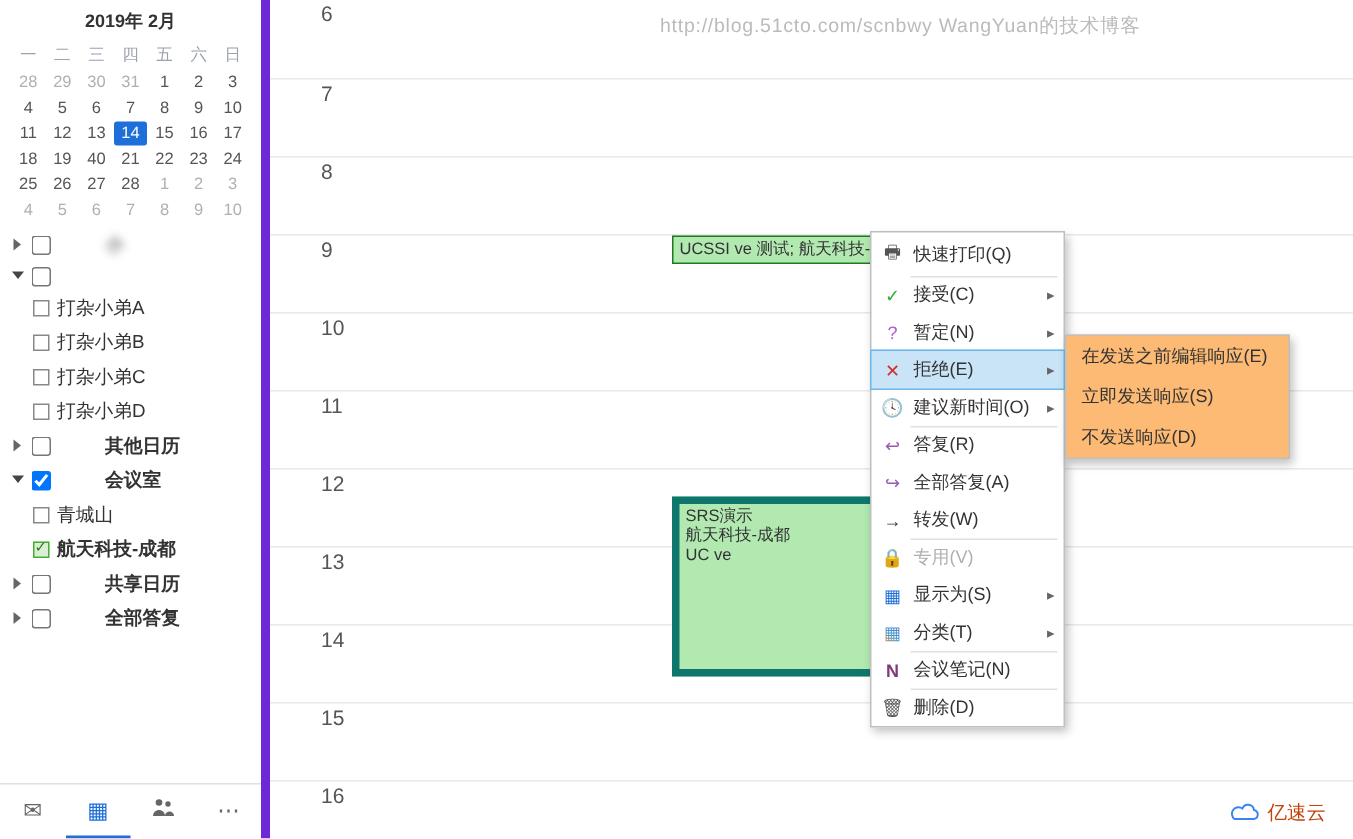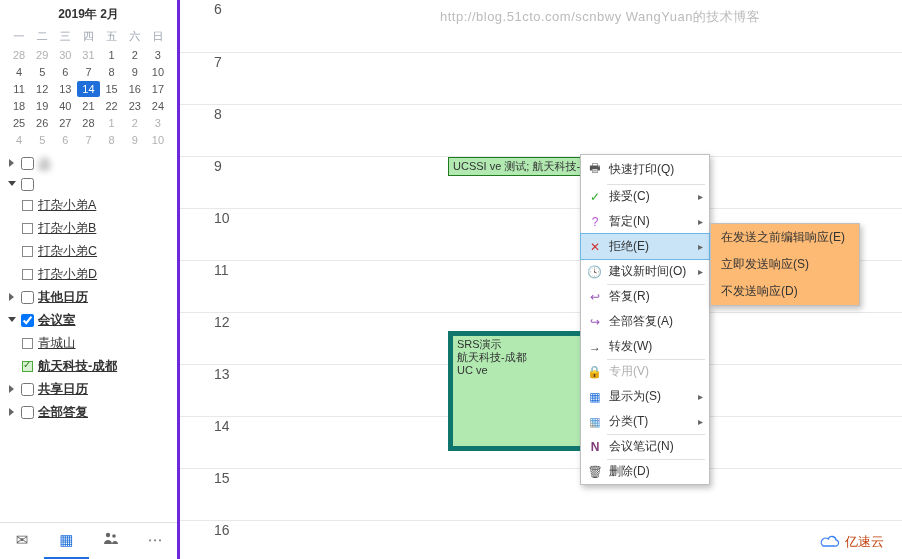--- a/index.html
+++ b/index.html
@@ -1,34 +1,34 @@
 <!DOCTYPE html>
 <html><head>
 <meta charset="utf-8">
 <style>
 * { box-sizing: border-box; margin: 0; padding: 0; font-family: "Microsoft YaHei", "Segoe UI", sans-serif; }
 body { width: 902px; height: 559px; overflow: hidden; background: #fff; position: relative; color: #333; }
 .watermark { position: absolute; top: 8px; left: 440px; font-size: 13px; color: #bbb; z-index: 5; letter-spacing: 0.5px; }
 .logo { position: absolute; right: 18px; bottom: 8px; font-size: 13px; color: #c2410c; display: flex; align-items: center; gap: 4px; }
-.sidebar { position: absolute; left: 0; top: 0; width: 180px; height: 100%; border-right: 3px solid #6d28d9; background: #fff; display: flex; flex-direction: column; }
+.sidebar { position: absolute; left: 0; top: 0; width: 180px; height: 100%; border-right: 6px solid #6d28d9; background: #fff; display: flex; flex-direction: column; }
 .mini-cal { padding: 6px 8px 0 8px; }
 .mini-cal-title { text-align: center; font-size: 12px; font-weight: 600; margin-bottom: 4px; }
 .mini-cal-grid { display: grid; grid-template-columns: repeat(7, 1fr); gap: 1px; font-size: 11px; text-align: center; }
 .mini-cal-grid span { padding: 2px 0; color: #555; }
 .mini-cal-grid .dow { color: #9ca3af; }
 .mini-cal-grid .gray { color: #b0b0b0; }
 .mini-cal-grid .today { background: #1e6fd9; color: #fff; border-radius: 2px; }
-.cal-list { flex: 1; overflow: auto; padding: 4px 4px 0 4px; font-size: 12.5px; text-decoration: underline; }
+.cal-list { flex: 1; overflow: auto; padding: 4px 4px 0 4px; font-size: 12.5px; }
 .cal-group { display: flex; align-items: center; padding: 3px 4px; cursor: pointer; }
 .cal-group .arrow { width: 10px; height: 10px; display: inline-block; margin-right: 3px; }
 .cal-group .arrow::before { content: ""; display: block; width: 0; height: 0; border-style: solid; }
 .cal-group .arrow.collapsed::before { border-width: 4px 0 4px 5px; border-color: transparent transparent transparent #666; margin-left: 1px; }
 .cal-group .arrow.expanded::before { border-width: 5px 4px 0 4px; border-color: #444 transparent transparent transparent; margin-top: 1px; }
 .cal-group input { margin-right: 4px; width: 13px; height: 13px; }
-.cal-group .lbl { flex: 1; }
+.cal-group .lbl { flex: 1; margin-left: 32px; }
 .cal-item { display: flex; align-items: center; padding: 3px 4px 3px 18px; }
 .cal-item .chip { width: 11px; height: 11px; border: 1px solid #888; margin-right: 5px; }
 .cal-item .chip.checked { background: #d8f0d2; border-color: #4aab37; position: relative; }
 .cal-item .chip.checked::after { content: "✓"; position: absolute; top: -3px; left: 0; font-size: 10px; color: #2d7a1f; }
 .cal-item.bold .txt { font-weight: 600; }
 .blur { filter: blur(3px); color: #111; }
 .nav-icons { display: flex; border-top: 1px solid #e0e0e0; }
 .nav-icons .ni { flex: 1; text-align: center; padding: 8px 0; font-size: 15px; color: #666; cursor: pointer; }
 .nav-icons .ni.active { color: #1e6fd9; border-bottom: 2px solid #1e6fd9; }
 .main { position: absolute; left: 180px; top: 0; right: 0; height: 100%; }

